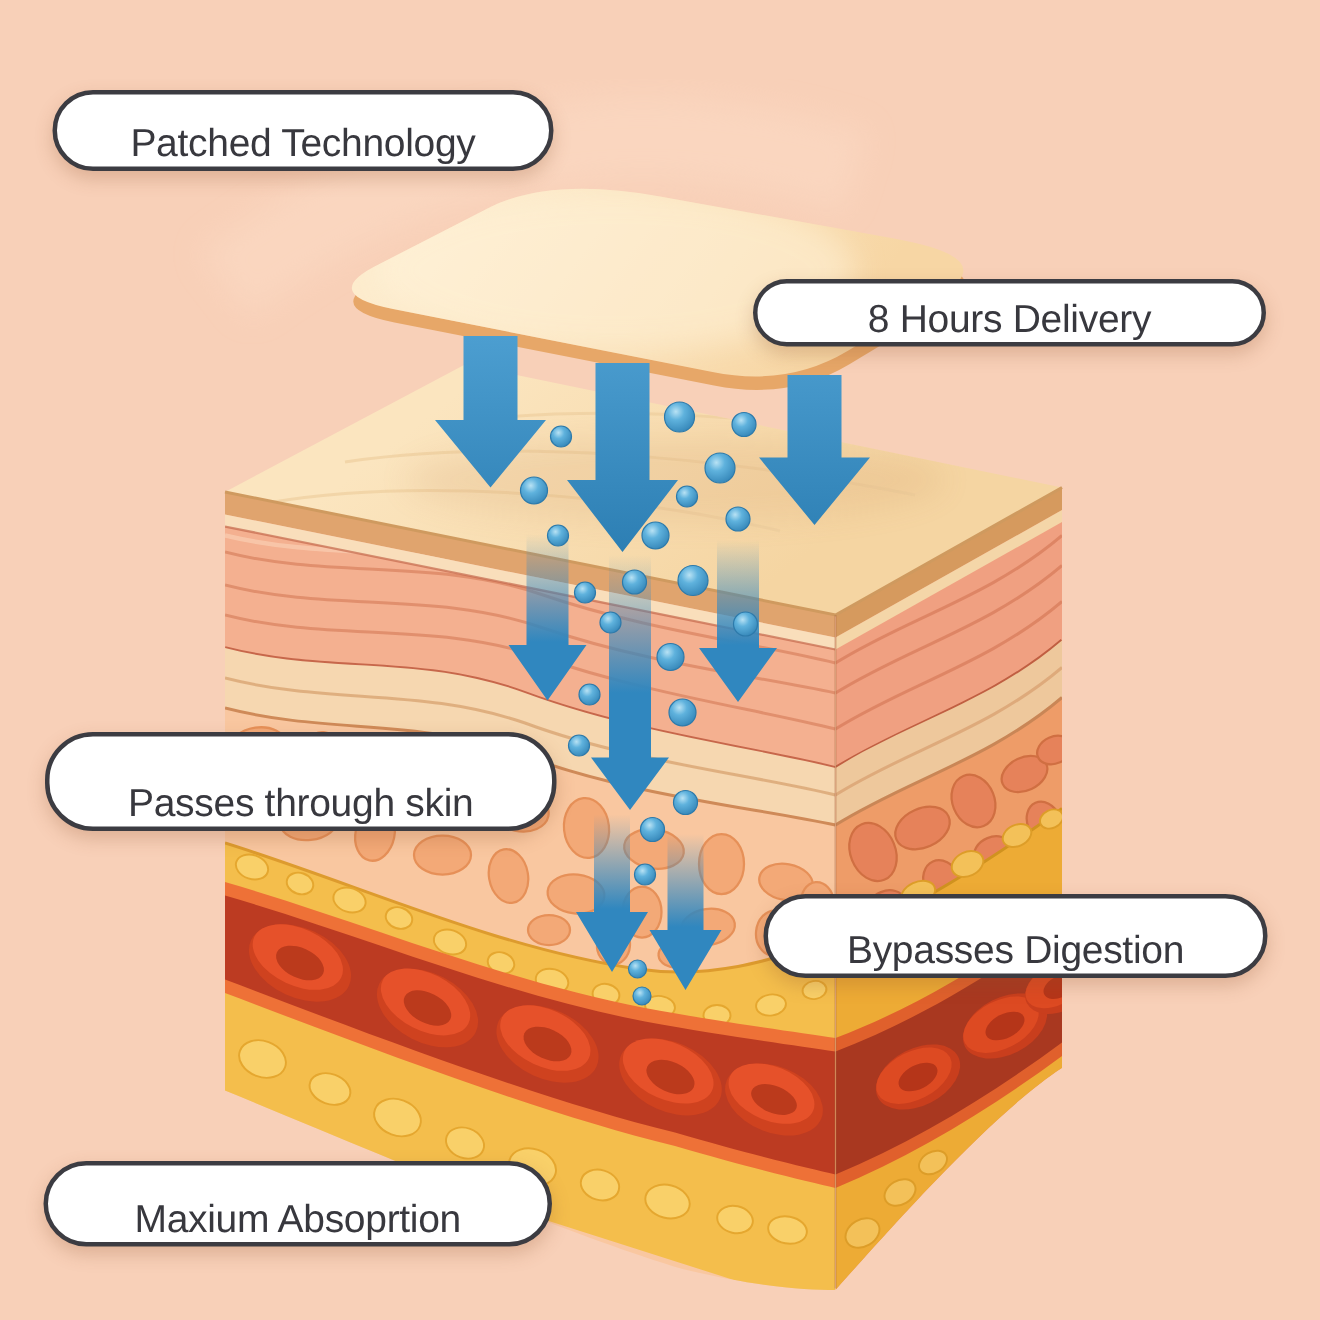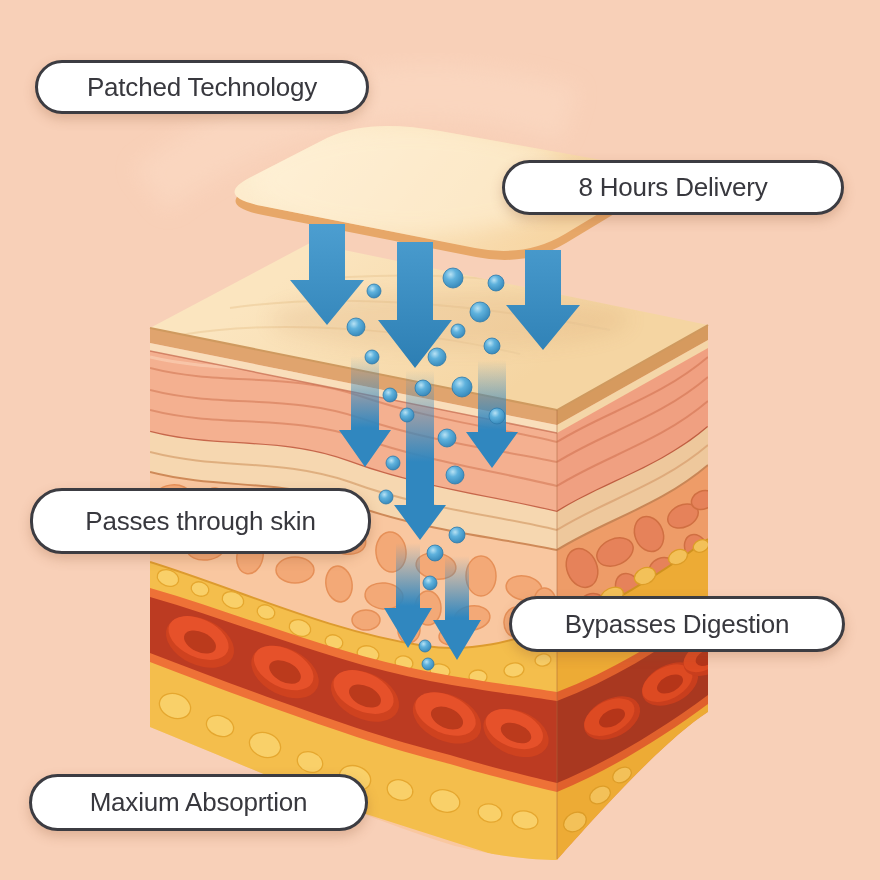--- a/index.html
+++ b/index.html
@@ -3,21 +3,21 @@
 <meta charset="utf-8">
 <style>
   html,body{margin:0;padding:0;}
   .stage{
     position:relative;width:880px;height:880px;overflow:hidden;
     background:#f8d0b8;
     font-family:"Liberation Sans", sans-serif;
   }
   .stage svg{position:absolute;left:0;top:0;}
   .pill{
-    position:absolute;display:flex;align-items:center;justify-content:center;
+    position:absolute;display:flex;align-items:flex-end;justify-content:center;
     background:#ffffff;border:3px solid #3c3c42;border-radius:32px;
     box-shadow:0 5px 12px rgba(140,80,45,.25);
     box-sizing:border-box;
   }
   .pill span{
     font-size:26px;color:#38383e;letter-spacing:-0.2px;white-space:nowrap;
   }
 </style>
 </head>
 <body>
@@ -320,21 +320,21 @@
         <circle cx="430" cy="583" r="7"></circle>
     <circle cx="425" cy="646" r="6"></circle>
         <circle cx="428" cy="664" r="6"></circle>
   </g>
 </svg>
 
 <div class="pill" style="left:35px;top:60px;width:334px;height:54px">
   <span>Patched Technology</span>
 </div>
 
-<div class="pill" style="left:502px;top:160px;width:342px;height:55px">
+<div class="pill" style="left:502px;top:186px;width:342px;height:45px">
   <span>8 Hours Delivery</span>
 </div>
 
 <div class="pill" style="left:30px;top:488px;width:341px;height:66px">
   <span>Passes through skin</span>
 </div>
 
 <div class="pill" style="left:29px;top:774px;width:339px;height:57px">
   <span>Maxium Absoprtion</span>
 </div>

